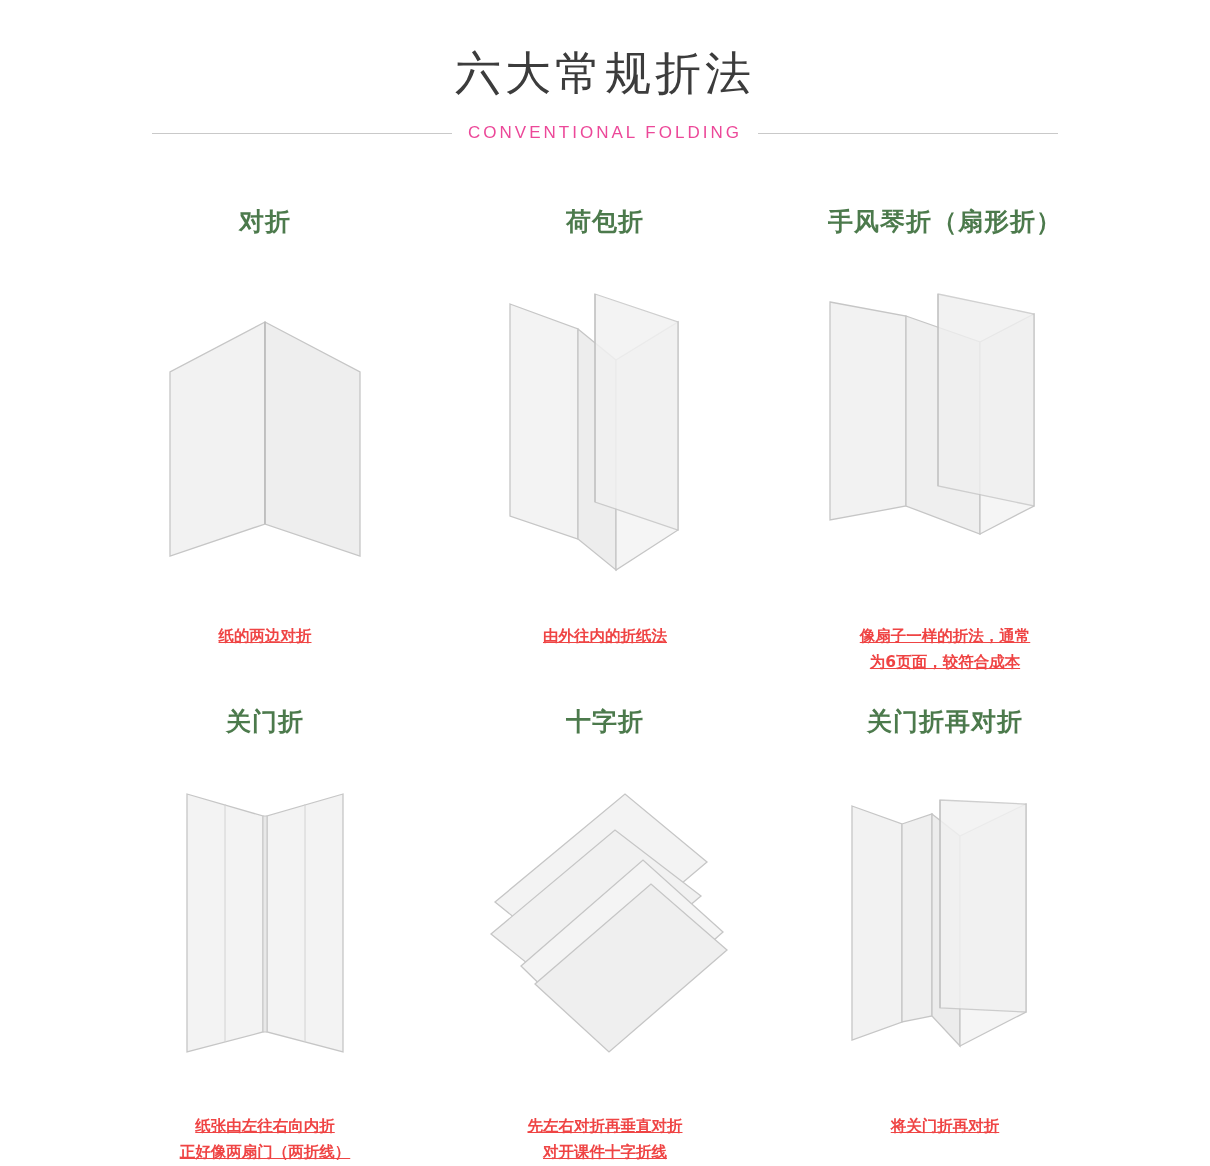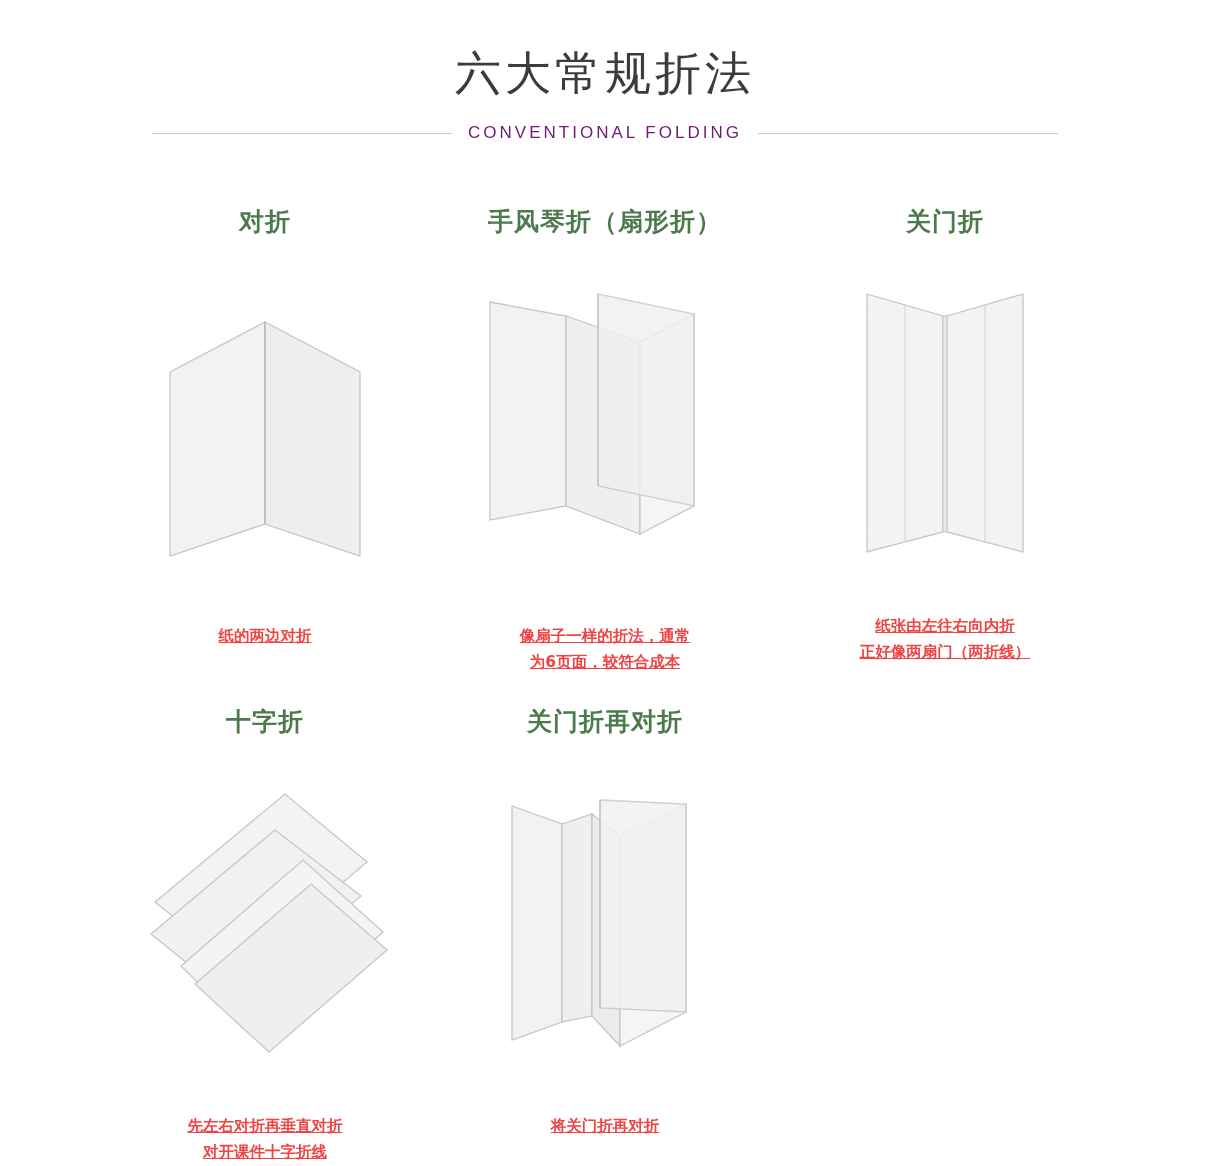--- a/index.html
+++ b/index.html
@@ -43,21 +43,21 @@
     gap: 16px;
   }
   .rule {
     height: 1px;
     background: #c9c9c9;
     width: 300px;
   }
   .subtitle {
     font-size: 17px;
     letter-spacing: 3px;
-    color: #701a75;
+    color: #ec4899;
     white-space: nowrap;
     font-family: "Liberation Sans", sans-serif;
   }
 
   
   .grid {
     margin-top: 62px;
     display: grid;
     grid-template-columns: repeat(3, 1fr);
     grid-template-rows: auto auto;
@@ -124,20 +124,33 @@
       <div class="art">
         <svg width="200" height="290" viewBox="0 0 200 290">
           <polygon points="100,38 100,240 5,272 5,88" fill="#f2f2f2" stroke="#c6c6c6" stroke-width="1.3"></polygon>
           <polygon points="100,38 100,240 195,272 195,88" fill="#eeeeee" stroke="#c6c6c6" stroke-width="1.3"></polygon>
           <line x1="100" y1="38" x2="100" y2="240" stroke="#b9b9b9" stroke-width="1.3"></line>
         </svg>
       </div>
       <div class="caption">纸的两边对折</div>
     </div>
 
+    <div class="cell">
+      <div class="cell-title">荷包折</div>
+      <div class="art">
+        <svg width="210" height="290" viewBox="0 0 210 290">
+          <polygon points="10,20 78,45 78,255 10,232" fill="#f3f3f3" stroke="#c6c6c6" stroke-width="1.3"></polygon>
+          <polygon points="78,45 116,76 116,286 78,255" fill="#ededed" stroke="#c6c6c6" stroke-width="1.3"></polygon>
+          <polygon points="116,76 178,38 178,246 116,286" fill="#f5f5f5" stroke="#c6c6c6" stroke-width="1.3"></polygon>
+          <polygon points="95,10 178,38 178,246 95,218" fill="#f1f1f1" stroke="#c6c6c6" stroke-width="1.3" opacity="0.85"></polygon>
+          <line x1="95" y1="10" x2="95" y2="218" stroke="#c0c0c0" stroke-width="1.2"></line>
+        </svg>
+      </div>
+      <div class="caption">由外往内的折纸法</div>
+    </div>
 
     <div class="cell">
       <div class="cell-title">手风琴折（扇形折）</div>
       <div class="art">
         <svg width="250" height="290" viewBox="0 0 250 290">
           <polygon points="10,18 86,32 86,222 10,236" fill="#f2f2f2" stroke="#c6c6c6" stroke-width="1.3"></polygon>
           <polygon points="86,32 160,58 160,250 86,222" fill="#efefef" stroke="#c6c6c6" stroke-width="1.3"></polygon>
           <polygon points="160,58 214,30 214,222 160,250" fill="#f5f5f5" stroke="#c6c6c6" stroke-width="1.3"></polygon>
           <polygon points="118,10 214,30 214,222 118,202" fill="#f0f0f0" stroke="#c6c6c6" stroke-width="1.3" opacity="0.8"></polygon>
           <line x1="118" y1="10" x2="118" y2="202" stroke="#c0c0c0" stroke-width="1.2"></line>

